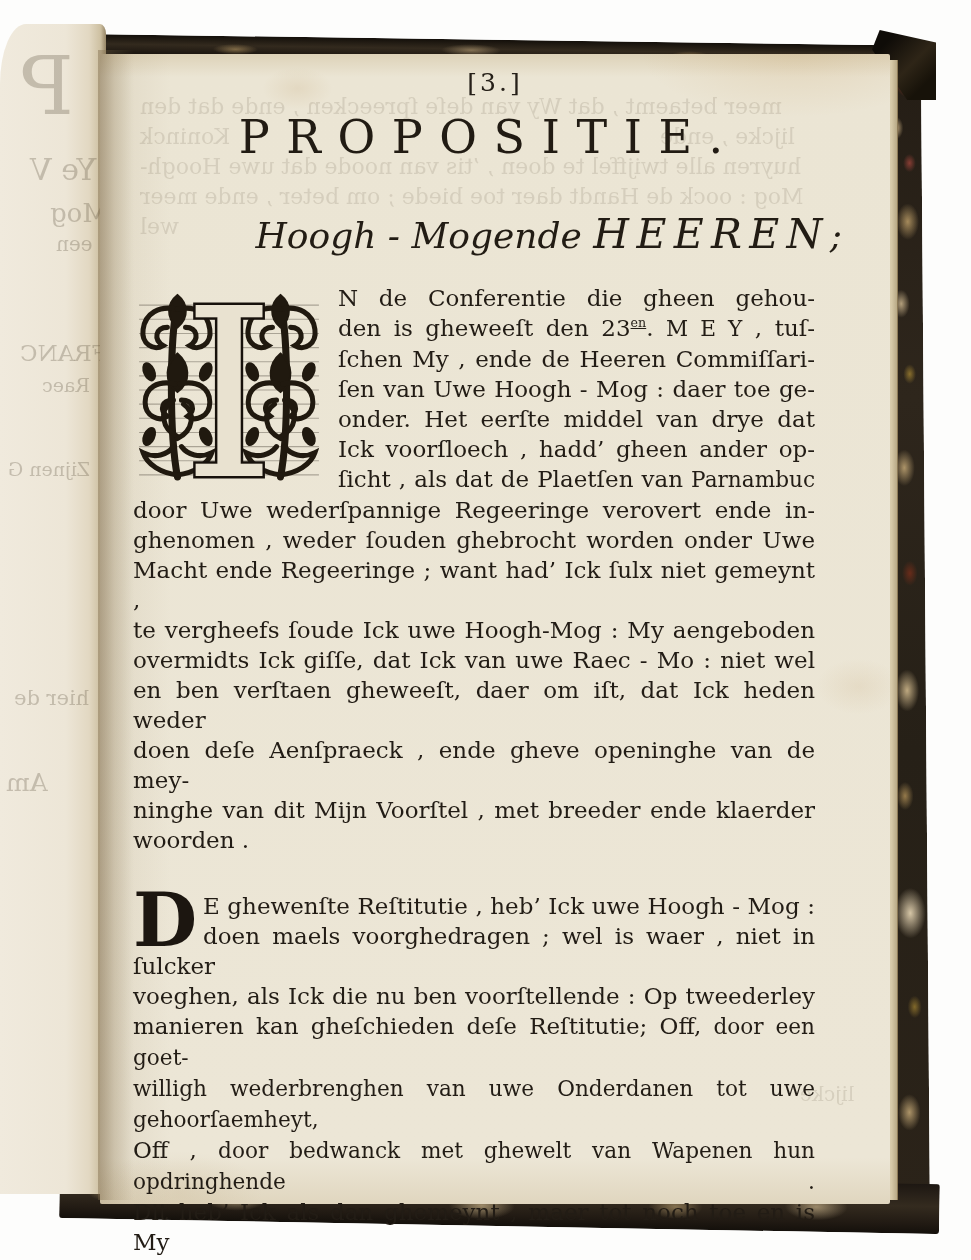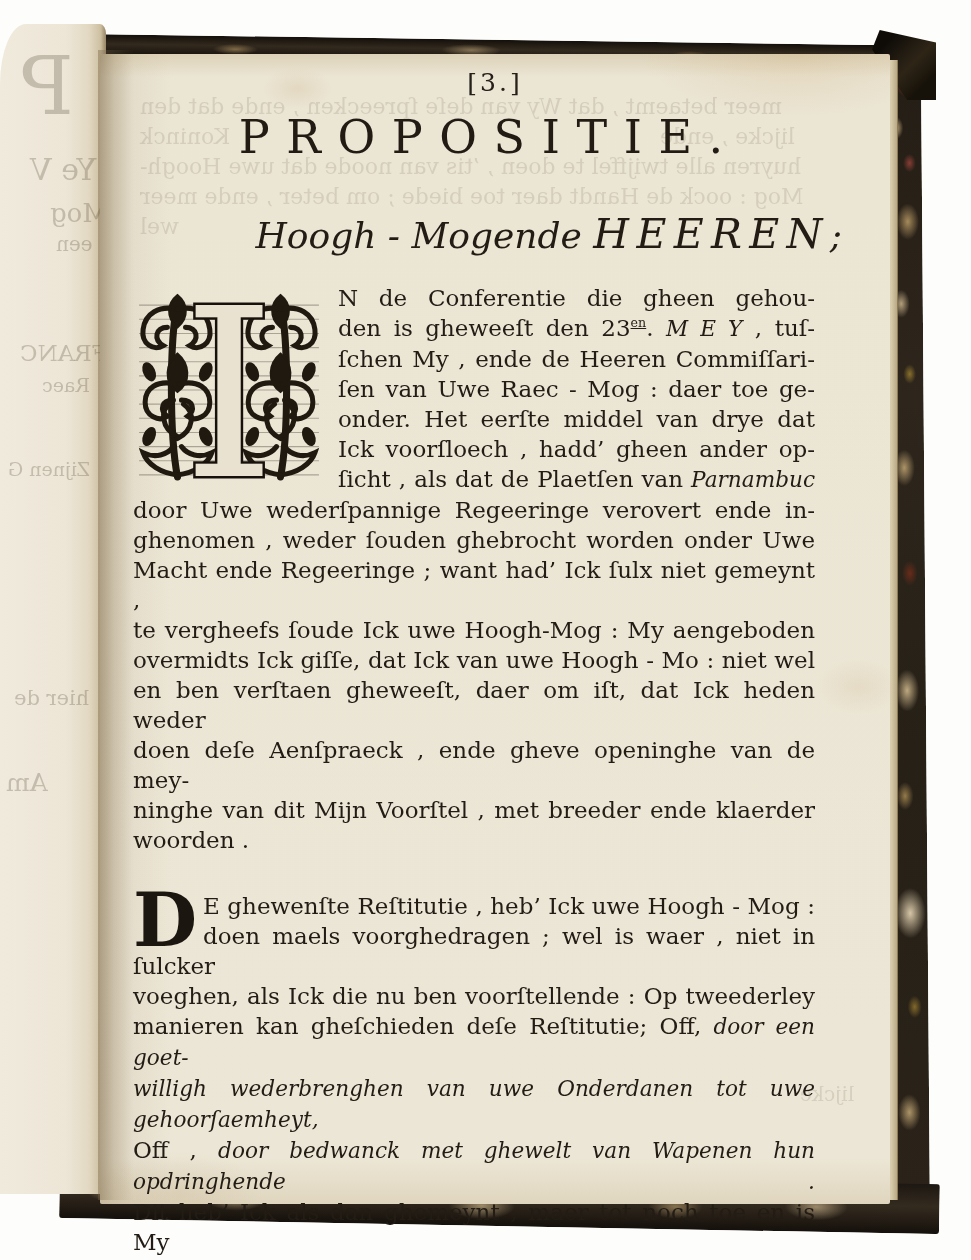--- a/index.html
+++ b/index.html
@@ -79,21 +79,21 @@
     font-size:25px;letter-spacing:3px;color:#262019;}
   .title{position:absolute;left:20px;top:56px;width:722px;text-align:center;
     font-size:46px;letter-spacing:.36em;text-indent:.36em;color:#211b13;}
   .heading{position:absolute;left:20px;top:156px;width:722px;text-align:right;
     font-style:italic;font-size:36px;color:#221c14;white-space:nowrap;}
   .heading .caps{font-size:41px;letter-spacing:.18em;}
 
   .textblock{position:absolute;left:33px;top:229px;width:682px;font-size:23px;line-height:30px;}
   .tl{text-align:justify;text-align-last:justify;}
   .tl-left{text-align-last:left;}
-  .it{font-style:italic;font-size:.94em;margin-top:24px;}
+  .it{font-size:.94em;margin-top:24px;}
   sup{font-size:.55em;line-height:0;text-decoration:underline;}
 
   .wood{float:left;width:192px;height:204px;margin:3px 13px 2px 0;}
   .dropcap2{float:left;font-size:74px;line-height:57px;height:58px;width:62px;margin:1px 8px 0 0;
     color:#1c1610;font-weight:bold;}
   .para2{margin-top:36px;}
 
   
   .ghost-layer{position:absolute;inset:0;overflow:hidden;pointer-events:none;}
   .ghost{position:absolute;transform:scaleX(-1);color:rgba(84,68,48,.14);white-space:nowrap;
@@ -181,29 +181,29 @@
               <ellipse cx="72" cy="148" rx="6" ry="10" fill="#20190f" stroke="none" transform="rotate(-24 72 148)"></ellipse>
             </g>
           </defs>
           <use href="#flcol"></use>
           <use href="#flcol" transform="translate(190,0) scale(-1,1)"></use>
           <text x="95" y="187" text-anchor="middle" font-family="DejaVu Serif, serif" font-size="232" fill="#e9e2d0" stroke="#17110b" stroke-width="5" paint-order="stroke">I</text>
         </svg>
       <div class="tl"><span>N de Conferentie die gheen gehou-</span></div>
           <div class="tl"><span>den is gheweeſt den 23</span><sup>en</sup><span>. </span><span class="it">M E Y</span><span> , tuſ-</span></div>
           <div class="tl"><span>ſchen My , ende de Heeren Commiſſari-</span></div>
-          <div class="tl"><span>ſen van Uwe Raec - Mog : daer toe ge-</span></div>
+          <div class="tl"><span>ſen van Uwe Hoogh - Mog : daer toe ge-</span></div>
           <div class="tl"><span>onder.  Het eerſte middel van drye dat</span></div>
           <div class="tl"><span>Ick voorſloech ,  hadd’ gheen ander op-</span></div>
           <div class="tl"><span>ſicht , als dat de Plaetſen van </span><span class="it">Parnambuc</span></div>
           <div class="tl"><span>door Uwe wederſpannige Regeeringe verovert ende in-</span></div>
           <div class="tl"><span>ghenomen , weder ſouden ghebrocht worden onder Uwe</span></div>
           <div class="tl"><span>Macht ende Regeeringe ; want had’ Ick ſulx niet gemeynt ,</span></div>
           <div class="tl"><span>te vergheefs ſoude Ick uwe Hoogh-Mog : My aengeboden</span></div>
-          <div class="tl"><span>overmidts Ick giſſe, dat Ick van uwe Hoogh - Mo : niet wel</span></div>
+          <div class="tl"><span>overmidts Ick giſſe, dat Ick van uwe Raec - Mo : niet wel</span></div>
           <div class="tl"><span>en ben verſtaen gheweeſt, daer om iſt, dat Ick heden weder</span></div>
           <div class="tl"><span>doen deſe Aenſpraeck ,  ende gheve  openinghe van de mey-</span></div>
           <div class="tl"><span>ninghe van dit Mijn Voorſtel ,  met breeder  ende klaerder</span></div>
           <div class="tl tl-left"><span>woorden .</span></div>
         </div>
 
       <div class="para para2">
         <span class="dropcap2">D</span>
       <div class="tl"><span>E ghewenſte Reſtitutie , heb’ Ick uwe Hoogh - Mog :</span></div>
           <div class="tl"><span>doen maels voorghedragen ; wel is waer , niet in ſulcker</span></div>

